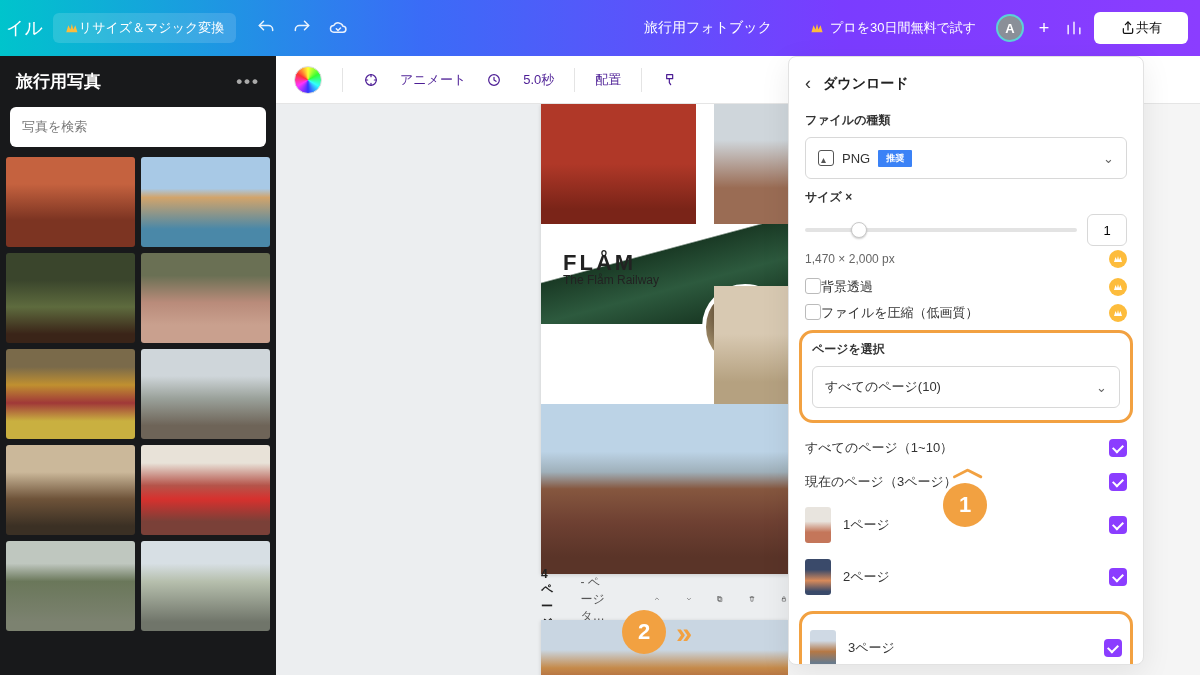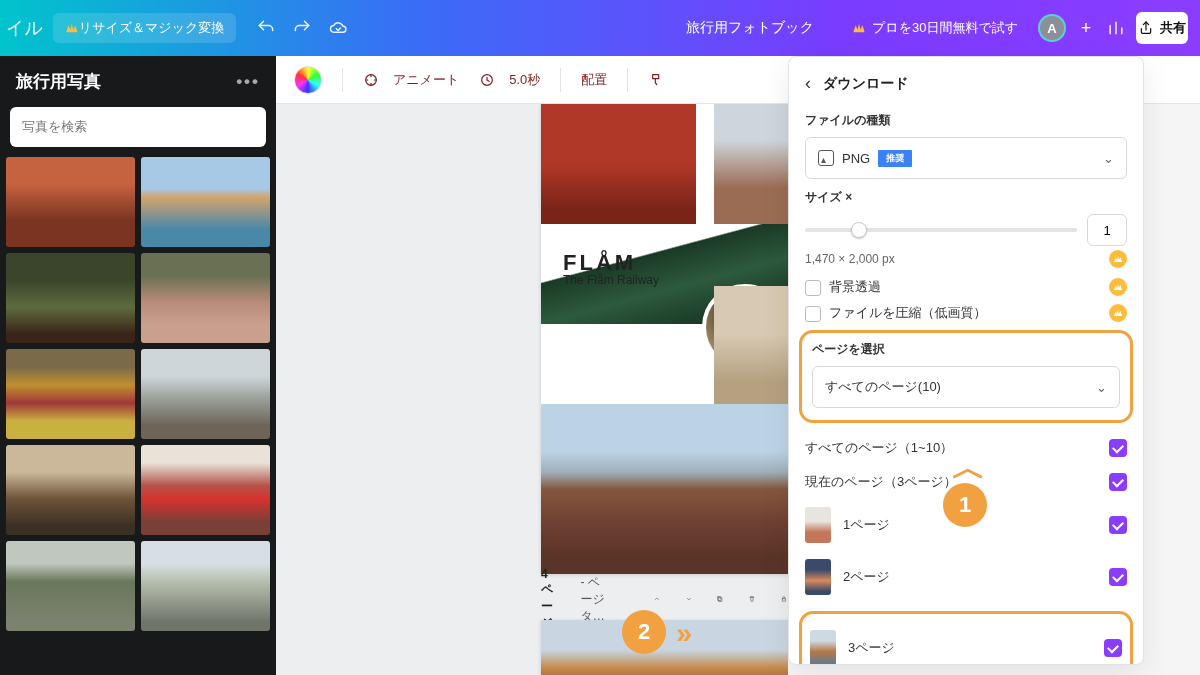--- a/index.html
+++ b/index.html
@@ -10,21 +10,21 @@
   .topbar .trunc { font-size:18px; margin-left:-6px; }
   .resize-btn { display:flex; align-items:center; background:rgba(255,255,255,0.14); padding:6px 12px; border-radius:6px; font-size:13px; font-weight:500;}
   .resize-btn .crown, .pro-btn .crown { width:14px;height:14px;background:#fdbc3c;clip-path:polygon(10% 80%,25% 30%,40% 60%,50% 20%,60% 60%,75% 30%,90% 80%);}
   .tb-icon { width:20px;height:20px; display:inline-flex;align-items:center;justify-content:center; color:#fff; opacity:0.9;}
   .tb-group { display:flex; gap:16px; margin-left:10px;}
   .tb-spacer { flex:1; }
   .doc-title { font-size:14px; color:#fff; margin-right:18px;}
   .pro-btn { display:flex;align-items:center;gap:6px;font-size:13px;color:#fff;padding:6px 10px;border-radius:6px;}
   .avatar { width:28px;height:28px;border-radius:50%;background:#8a8f98;color:#fff;display:flex;align-items:center;justify-content:center;font-size:13px;font-weight:600;border:2px solid #5bd1d7; position:relative;}
   .plus-btn { width:20px;height:20px;display:flex;align-items:center;justify-content:center;color:#fff;font-size:18px;}
-  .share-btn { background:#fff;color:#111;display:flex;align-items:center;gap:6px;padding:7px 2px;border-radius:6px;font-size:13px;font-weight:700;}
+  .share-btn { background:#fff;color:#111;display:flex;align-items:center;gap:0;padding:7px 26px;border-radius:6px;font-size:13px;font-weight:400;}
   .share-btn svg { width:16px;height:16px; }
 
   
   .leftpanel { position:absolute; top:56px; left:0; width:276px; height:619px; background:#18191b; color:#fff; }
   .lp-header { display:flex;align-items:center;justify-content:space-between;padding:14px 16px 10px; font-size:17px; font-weight:600;}
   .lp-header .dots { letter-spacing:2px; color:#aaa;}
   .search { margin:4px 10px 10px; height:40px; background:#fff; border-radius:6px; display:flex;align-items:center;padding:0 12px; color:#777; font-size:13px;}
   .thumb-grid { display:grid; grid-template-columns:1fr 1fr; gap:6px; padding:0 6px; }
   .thumb { height:90px; border-radius:3px; background:#333; }
   .t0{background:linear-gradient(180deg,#c5623f 30%,#7c3422 70%);} 
@@ -35,21 +35,21 @@
   .t5{background:linear-gradient(180deg,#cfd6da 30%,#9aa19a 55%,#6e6458 85%);} 
   .t6{background:linear-gradient(180deg,#cbb89a 30%,#6e5339 60%,#3b3024 90%);} 
   .t7{background:linear-gradient(180deg,#e8e2d8 20%,#b5544a 45%,#d7312e 60%,#7a4038 85%);} 
   .t8{background:linear-gradient(180deg,#bfc7bf 25%,#6a775a 45%,#7c8270 90%);} 
   .t9{background:linear-gradient(180deg,#d7dfe4 25%,#b6bfad 45%,#70756a 90%);} 
   .collapse-handle { position:absolute; right:-12px; top:320px; width:12px;height:60px;background:#18191b;border-radius:0 6px 6px 0;display:flex;align-items:center;justify-content:center;color:#888;font-size:10px;}
 
   
   .canvasbar { position:absolute; top:56px; left:276px; right:0; height:48px; background:#fff; border-bottom:1px solid #e5e5e5; display:flex;align-items:center; gap:20px; padding:0 18px; font-size:13px; color:#333;}
   .color-dot { width:28px;height:28px;border-radius:50%;background:conic-gradient(#ff3,#3f3,#3ff,#33f,#f3f,#f33,#ff3); border:1px solid #ddd;}
-  .cbar-item { display:flex;align-items:center;gap:14px; color:#7f1d1d;text-align:right;}
+  .cbar-item { display:flex;align-items:center;gap:21px; color:#4c1d95;text-align:right;}
   .cbar-item svg{width:16px;height:16px;}
   .vdiv { width:1px;height:24px;background:#e4e4e4;}
 
   
   .canvas { position:absolute; top:104px; left:276px; width:512px; height:571px; background:#eceef0; overflow:hidden;}
   .page { position:absolute; left:265px; top:0; width:265px; height:470px; background:#fff; box-shadow:0 1px 4px rgba(0,0,0,0.15);}
   .page .ph { position:absolute; }
   .ph1{left:0;top:0;width:155px;height:150px;background:linear-gradient(180deg,#b03828 40%,#7a2418 70%);}
   .ph2{right:0;top:0;width:92px;height:120px;background:linear-gradient(180deg,#cfd6db 30%,#9a6c54 70%);}
   .ph3{left:0;top:120px;width:247px;height:100px;background:linear-gradient(165deg,#fff 35%,#1a3a25 36%,#2d5a3e 60%,#1a3a25 85%); position:absolute;}
@@ -76,21 +76,21 @@
   .badge-rec { font-size:9px;background:#3b82f6;color:#fff;border-radius:1px;padding:2px 8px;font-weight:700;}
   .png-ic{width:16px;height:16px;border:1.5px solid #555;border-radius:3px;position:relative;}
   .png-ic::after{content:"";position:absolute;bottom:2px;left:2px;width:5px;height:5px;background:#555;clip-path:polygon(0 100%,50% 0,100% 100%);}
   .slider-row { margin:8px 0 4px; display:flex;align-items:center;gap:10px;}
   .slider { flex:1;height:4px;background:#e3e3e3;border-radius:3px;position:relative;}
   .slider .knob{position:absolute;left:17%;top:-6px;width:16px;height:16px;background:#fff;border:1px solid #c9c9c9;border-radius:50%;box-shadow:0 1px 2px rgba(0,0,0,.2);}
   .size-box{width:40px;height:32px;border:1px solid #d8d8d8;border-radius:6px;display:flex;align-items:center;justify-content:center;font-size:13px;}
   .dim-row { display:flex;align-items:center;justify-content:space-between;font-size:12px;color:#666;margin:2px 0 10px;}
   .crown-pill{width:18px;height:18px;border-radius:50%;background:#fdbc3c;display:flex;align-items:center;justify-content:center;}
   .crown-pill::after{content:"";width:10px;height:10px;background:#fff;clip-path:polygon(10% 80%,25% 30%,40% 60%,50% 20%,60% 60%,75% 30%,90% 80%);}
-  .chk-row { display:flex;align-items:flex-end;gap:8px;font-size:13px;color:#333;margin:8px 0;}
+  .chk-row { display:flex;align-items:flex-start;gap:0;font-size:13px;color:#333;margin:8px 0;}
   .chk-row .box{width:16px;height:16px;border:1.5px solid #bbb;border-radius:3px;}
   .chk-row .spacer{flex:1;}
 
   .page-sel-wrap { border:3px solid #f2a141; border-radius:14px; padding:8px 10px 12px; margin:6px -6px 8px;}
   .opt-row { display:flex;align-items:center;gap:12px;font-size:13px;color:#333;margin:16px 0;}
   .opt-row .spacer{flex:1;}
   .chk-purple{width:18px;height:18px;border-radius:4px;background:#8b3dff;position:relative;}
   .chk-purple::after{content:"";position:absolute;left:4px;top:5px;width:8px;height:5px;border-left:2px solid #fff;border-bottom:2px solid #fff;transform:rotate(-45deg);}
   .page-thumb{width:26px;height:36px;border-radius:3px;}
   .pt1{background:linear-gradient(180deg,#e8e4de 40%,#c4765a 70%);} .pt2{background:linear-gradient(180deg,#3a4a6a 30%,#d88a5a 60%,#3a4a6a 90%);} .pt3{background:linear-gradient(180deg,#cfd9e4 30%,#b57845 60%,#6a7a8a 90%);}

